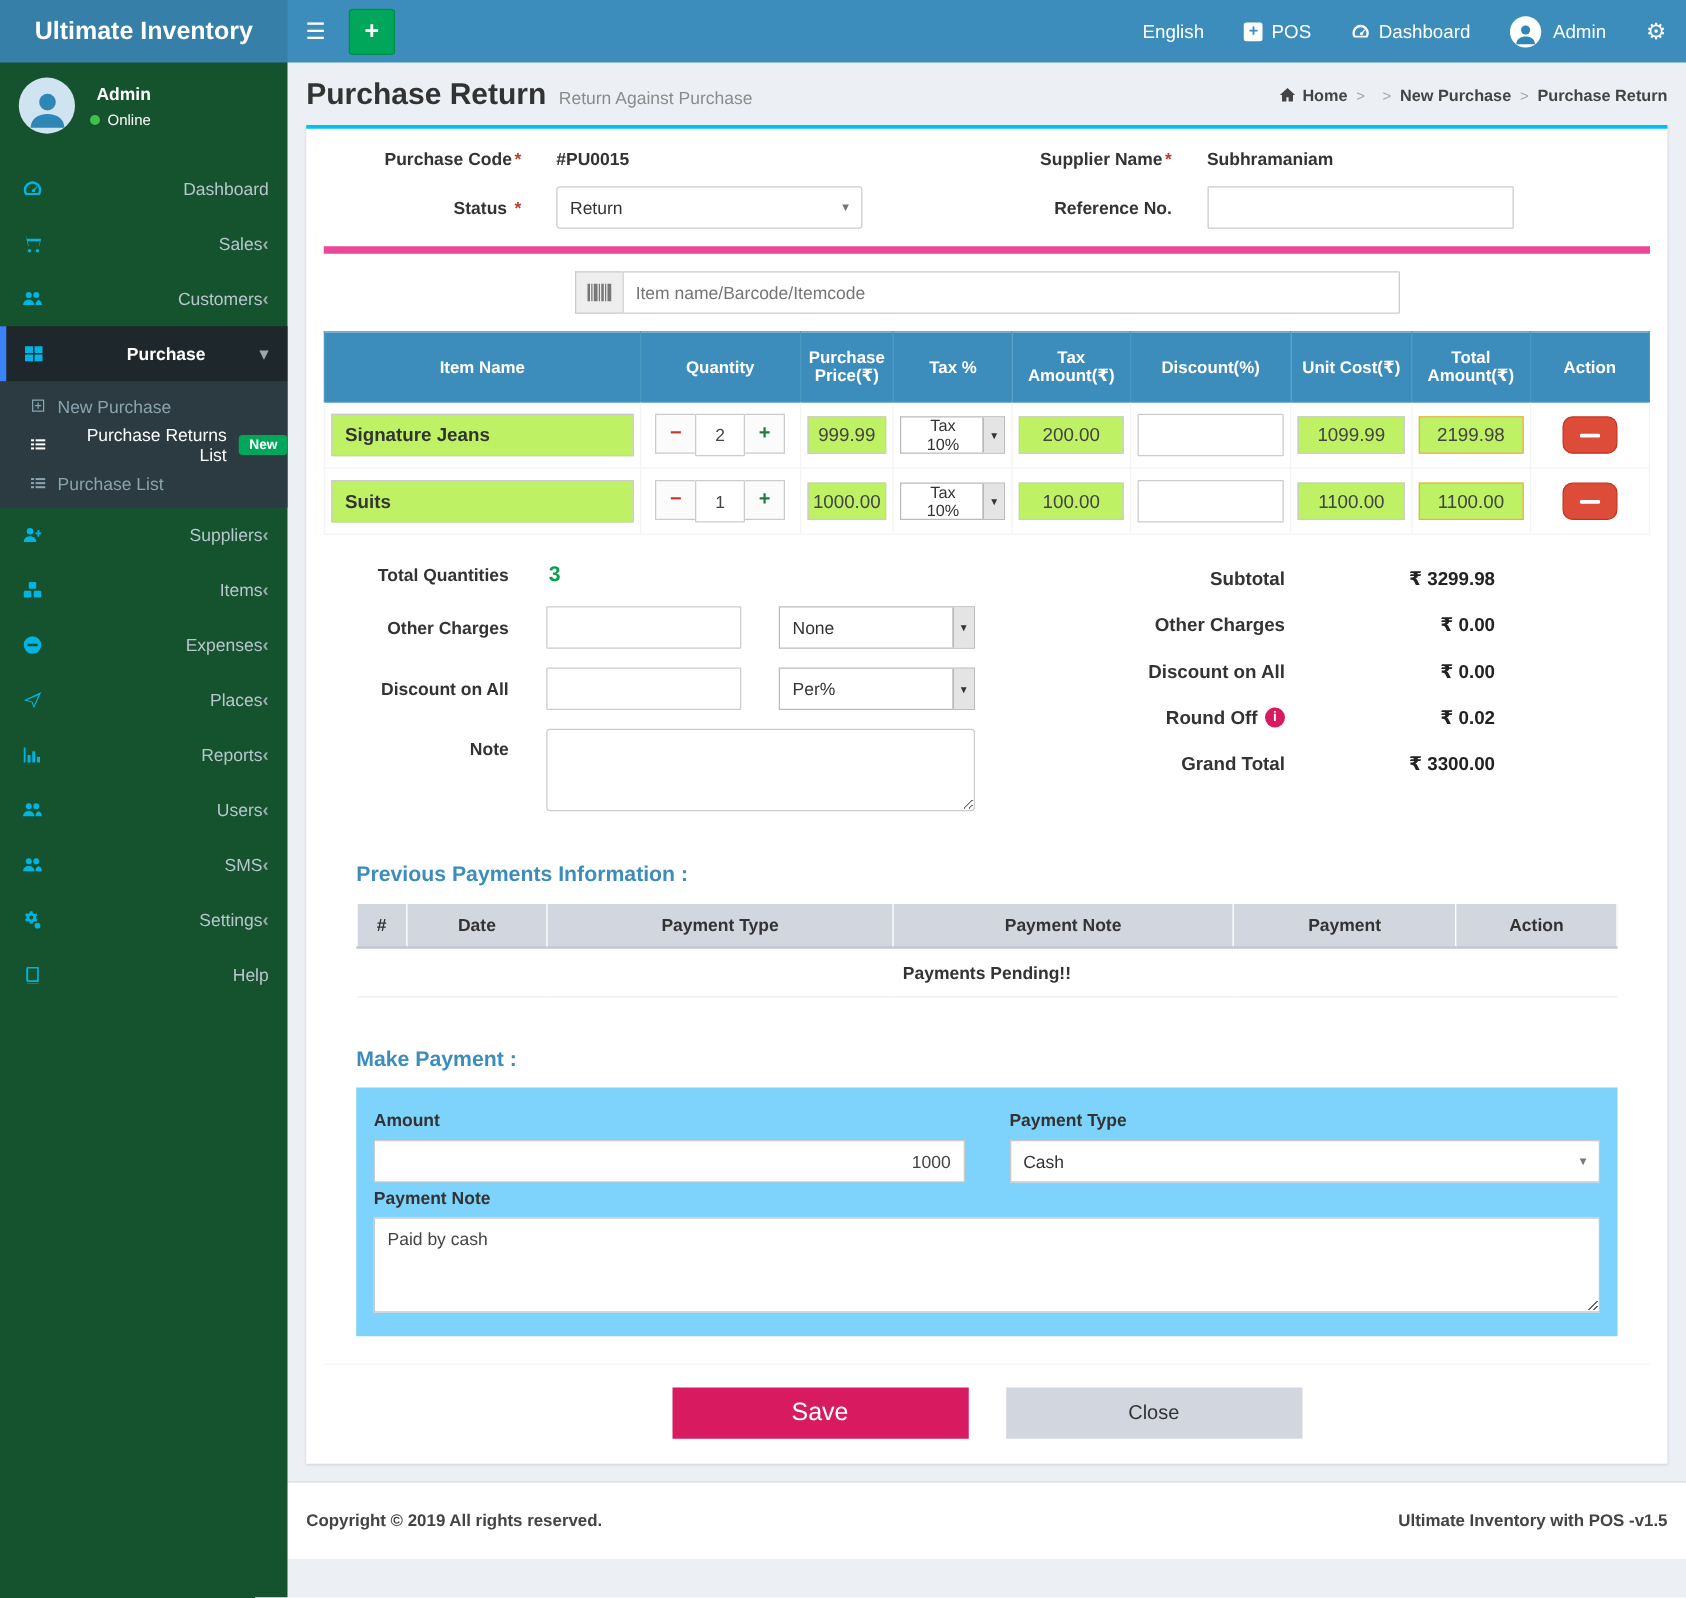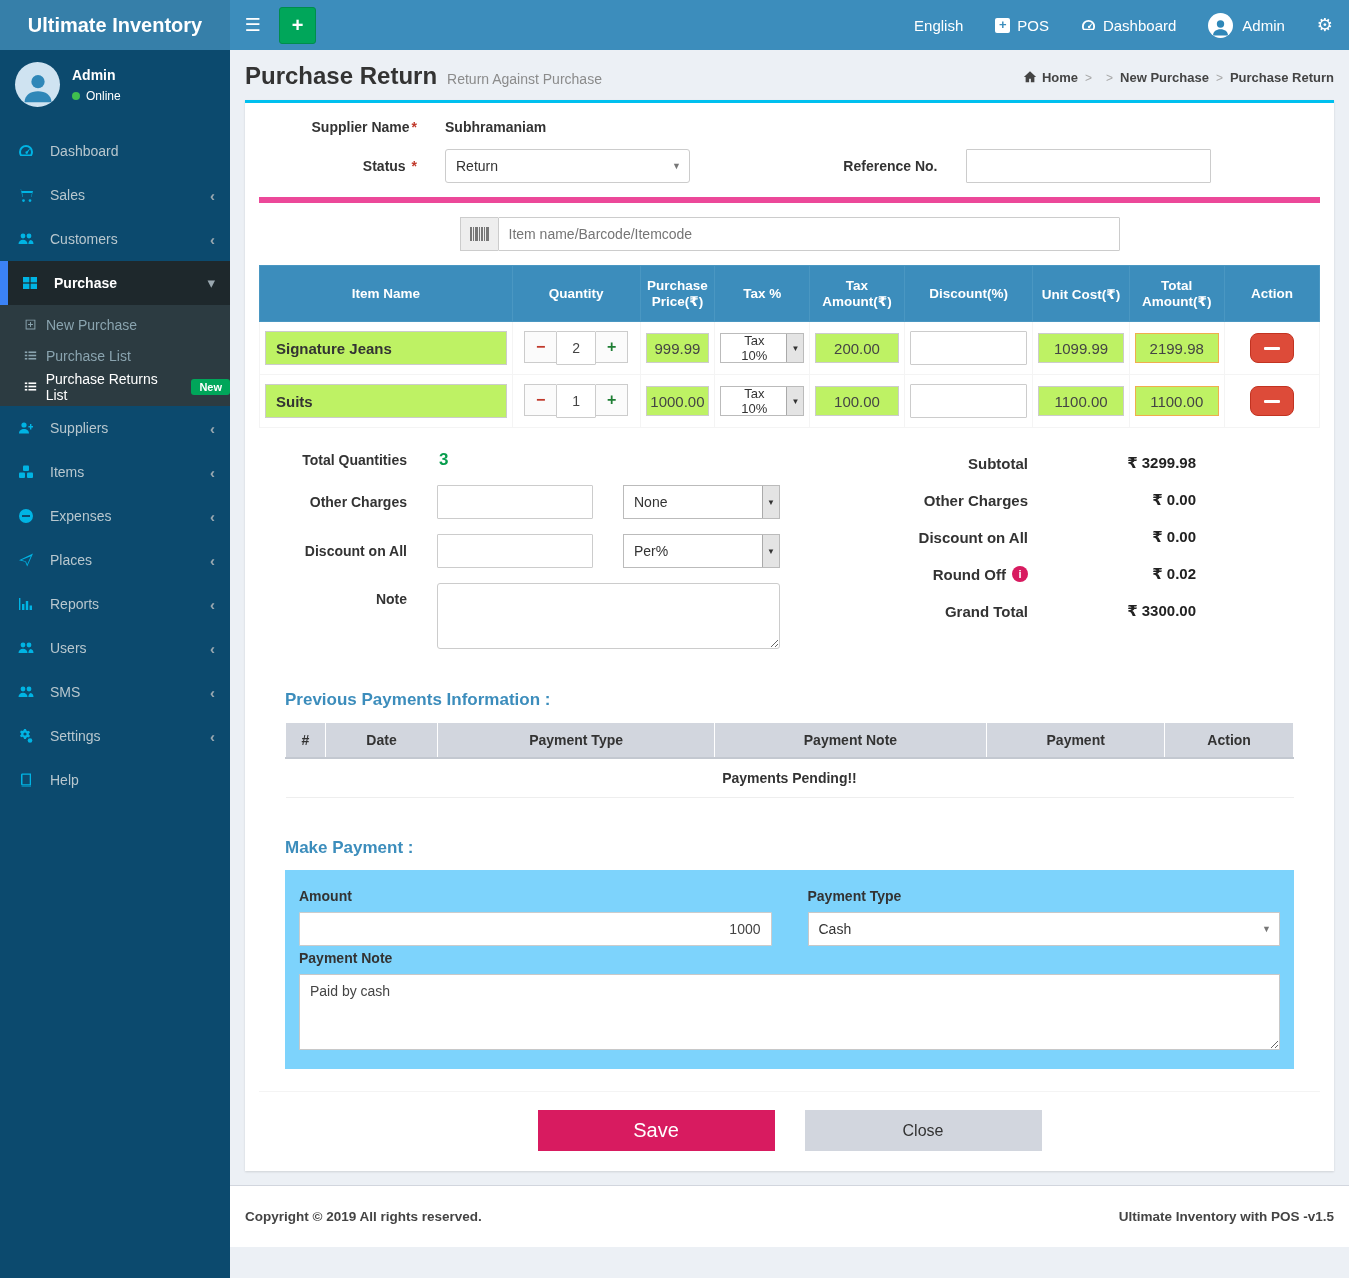--- a/index.html
+++ b/index.html
@@ -2,39 +2,39 @@
 <html><head>
 <meta charset="utf-8">
 <style>
   * { box-sizing: border-box; margin: 0; padding: 0; }
   html,body { width:1349px; height:1278px; }
   body {
     font-family: "Liberation Sans", "DejaVu Sans", sans-serif;
     background:#ecf0f5; color:#333; font-size:14px; overflow:hidden; position:relative;
   }
   
-  .sidebar { position:absolute; left:0; top:0; width:230px; height:1278px; background:#0c4a6e; z-index:5; }
+  .sidebar { position:absolute; left:0; top:0; width:230px; height:1278px; background:#14532d; z-index:5;text-align:right; }
   .logo { height:50px; background:#367fa9; color:#fff; font-size:20px; font-weight:bold;
           display:flex; align-items:center; justify-content:center; }
   .user-panel { display:flex; align-items:center; padding:12px 15px 14px; }
   .avatar { width:45px; height:45px; border-radius:50%; background:#cfe3f1; overflow:hidden;
             display:flex; align-items:flex-end; justify-content:center; flex:0 0 45px;}
   .avatar svg { width:38px; height:38px; fill:#2f87b8; }
   .user-meta { margin-left:12px; }
   .user-name { color:#fff; font-weight:bold; font-size:14px; }
   .user-status { color:#fff; font-size:12px; margin-top:6px; display:flex; align-items:center; }
   .dot { width:8px; height:8px; border-radius:50%; background:#3fbf4e; margin-right:6px; display:inline-block; }
   .menu { list-style:none; margin-top:8px; }
   .menu-item { height:44px; display:flex; align-items:center; padding:0 15px 0 18px;
                color:#b8c7ce; cursor:pointer; position:relative; font-size:14px; }
   .menu-item .mi-icon { width:26px; color:#00b4e4; display:flex; align-items:center; }
   .menu-item .mi-icon svg { width:16px; height:16px; fill:currentColor; }
   .menu-item .mi-label { flex:1; margin-left:6px; }
   .menu-item .chev { color:#9aa8b0; font-size:15px; font-weight:bold; }
-  .menu-item.active { background:#1e282c; border-left:8px solid #3b82f6; padding-left:14px; color:#fff; }
+  .menu-item.active { background:#1e282c; border-left:5px solid #3b82f6; padding-left:14px; color:#fff;gap:43px; }
   .menu-item.active .mi-label { font-weight:bold; }
   .submenu { list-style:none; background:#2c3b41; padding:4px 0; }
   .submenu-item { height:31px; display:flex; align-items:center; padding-left:24px; color:#8aa4af;
                   font-size:14px; cursor:pointer; }
   .submenu-item .mi-icon { width:22px; color:#8aa4af; display:flex; }
   .submenu-item .mi-icon svg { width:13px; height:13px; fill:currentColor; }
   .submenu-item.active { color:#fff; }
   .submenu-item.active .mi-icon { color:#fff; }
   .badge-new { background:#00a65a; color:#fff; font-size:11px; font-weight:bold;
                padding:2px 8px; border-radius:3px; margin-left:10px; }
@@ -220,47 +220,47 @@
     </li>
     <ul class="submenu">
       <li class="submenu-item">
         <span class="mi-icon">
             <svg viewBox="0 0 16 16">
               <path d="M2 2h12v12H2zm1.2 1.2v9.6h9.6V3.2zM7.4 5h1.2v2.4H11v1.2H8.6V11H7.4V8.6H5V7.4h2.4z"></path>
             </svg>
           </span>
         <span class="mi-label">New Purchase</span>
       </li>
-      <li class="submenu-item">
-        <span class="mi-icon">
-            <svg viewBox="0 0 16 16">
-              <rect x="1" y="3" width="3" height="2"></rect>
-              <rect x="5.5" y="3" width="9.5" height="2"></rect>
-              <rect x="1" y="7" width="3" height="2"></rect>
-              <rect x="5.5" y="7" width="9.5" height="2"></rect>
-              <rect x="1" y="11" width="3" height="2"></rect>
-              <rect x="5.5" y="11" width="9.5" height="2"></rect>
-            </svg>
-          </span>
-        <span class="mi-label">Purchase List</span>
-      </li>
       <li class="submenu-item active">
         <span class="mi-icon">
             <svg viewBox="0 0 16 16">
               <rect x="1" y="3" width="3" height="2"></rect>
               <rect x="5.5" y="3" width="9.5" height="2"></rect>
               <rect x="1" y="7" width="3" height="2"></rect>
               <rect x="5.5" y="7" width="9.5" height="2"></rect>
               <rect x="1" y="11" width="3" height="2"></rect>
               <rect x="5.5" y="11" width="9.5" height="2"></rect>
             </svg>
           </span>
         <span class="mi-label">Purchase Returns List</span>
         <span class="badge-new">New</span>
       </li>
+      <li class="submenu-item">
+        <span class="mi-icon">
+            <svg viewBox="0 0 16 16">
+              <rect x="1" y="3" width="3" height="2"></rect>
+              <rect x="5.5" y="3" width="9.5" height="2"></rect>
+              <rect x="1" y="7" width="3" height="2"></rect>
+              <rect x="5.5" y="7" width="9.5" height="2"></rect>
+              <rect x="1" y="11" width="3" height="2"></rect>
+              <rect x="5.5" y="11" width="9.5" height="2"></rect>
+            </svg>
+          </span>
+        <span class="mi-label">Purchase List</span>
+      </li>
     </ul>
     <li class="menu-item">
       <span class="mi-icon">
           <svg viewBox="0 0 16 16">
             <circle cx="6" cy="5" r="2.6"></circle>
             <path d="M1 13.5c0-2.8 2.2-4.5 5-4.5s5 1.7 5 4.5zM12 4h1.4v2H15v1.4h-1.6v2H12v-2h-1.6V6H12z"></path>
           </svg>
         </span>
       <span class="mi-label">Suppliers</span>
       <span class="chev">‹</span>
@@ -397,20 +397,24 @@
       <span class="crumb"></span>
       <span class="crumb">New Purchase</span>
       <span class="crumb">Purchase Return</span>
     </nav>
   </section>
 
   <section class="panel">
 
     <div class="form-grid">
       <div class="form-row">
+        <div class="fcol">
+          <span class="flabel"><span>Purchase Code</span><span class="req">*</span></span>
+          <span class="fvalue">#PU0015</span>
+        </div>
         <div class="fcol">
           <span class="flabel"><span>Supplier Name</span><span class="req">*</span></span>
           <span class="fvalue">Subhramaniam</span>
         </div>
       </div>
       <div class="form-row">
         <div class="fcol">
           <span class="flabel"><span>Status</span> <span class="req">*</span></span>
           <div class="sel fwidget" style="width:245px; border-color:#ccc; border-radius:3px;">
             <span>Return</span>

